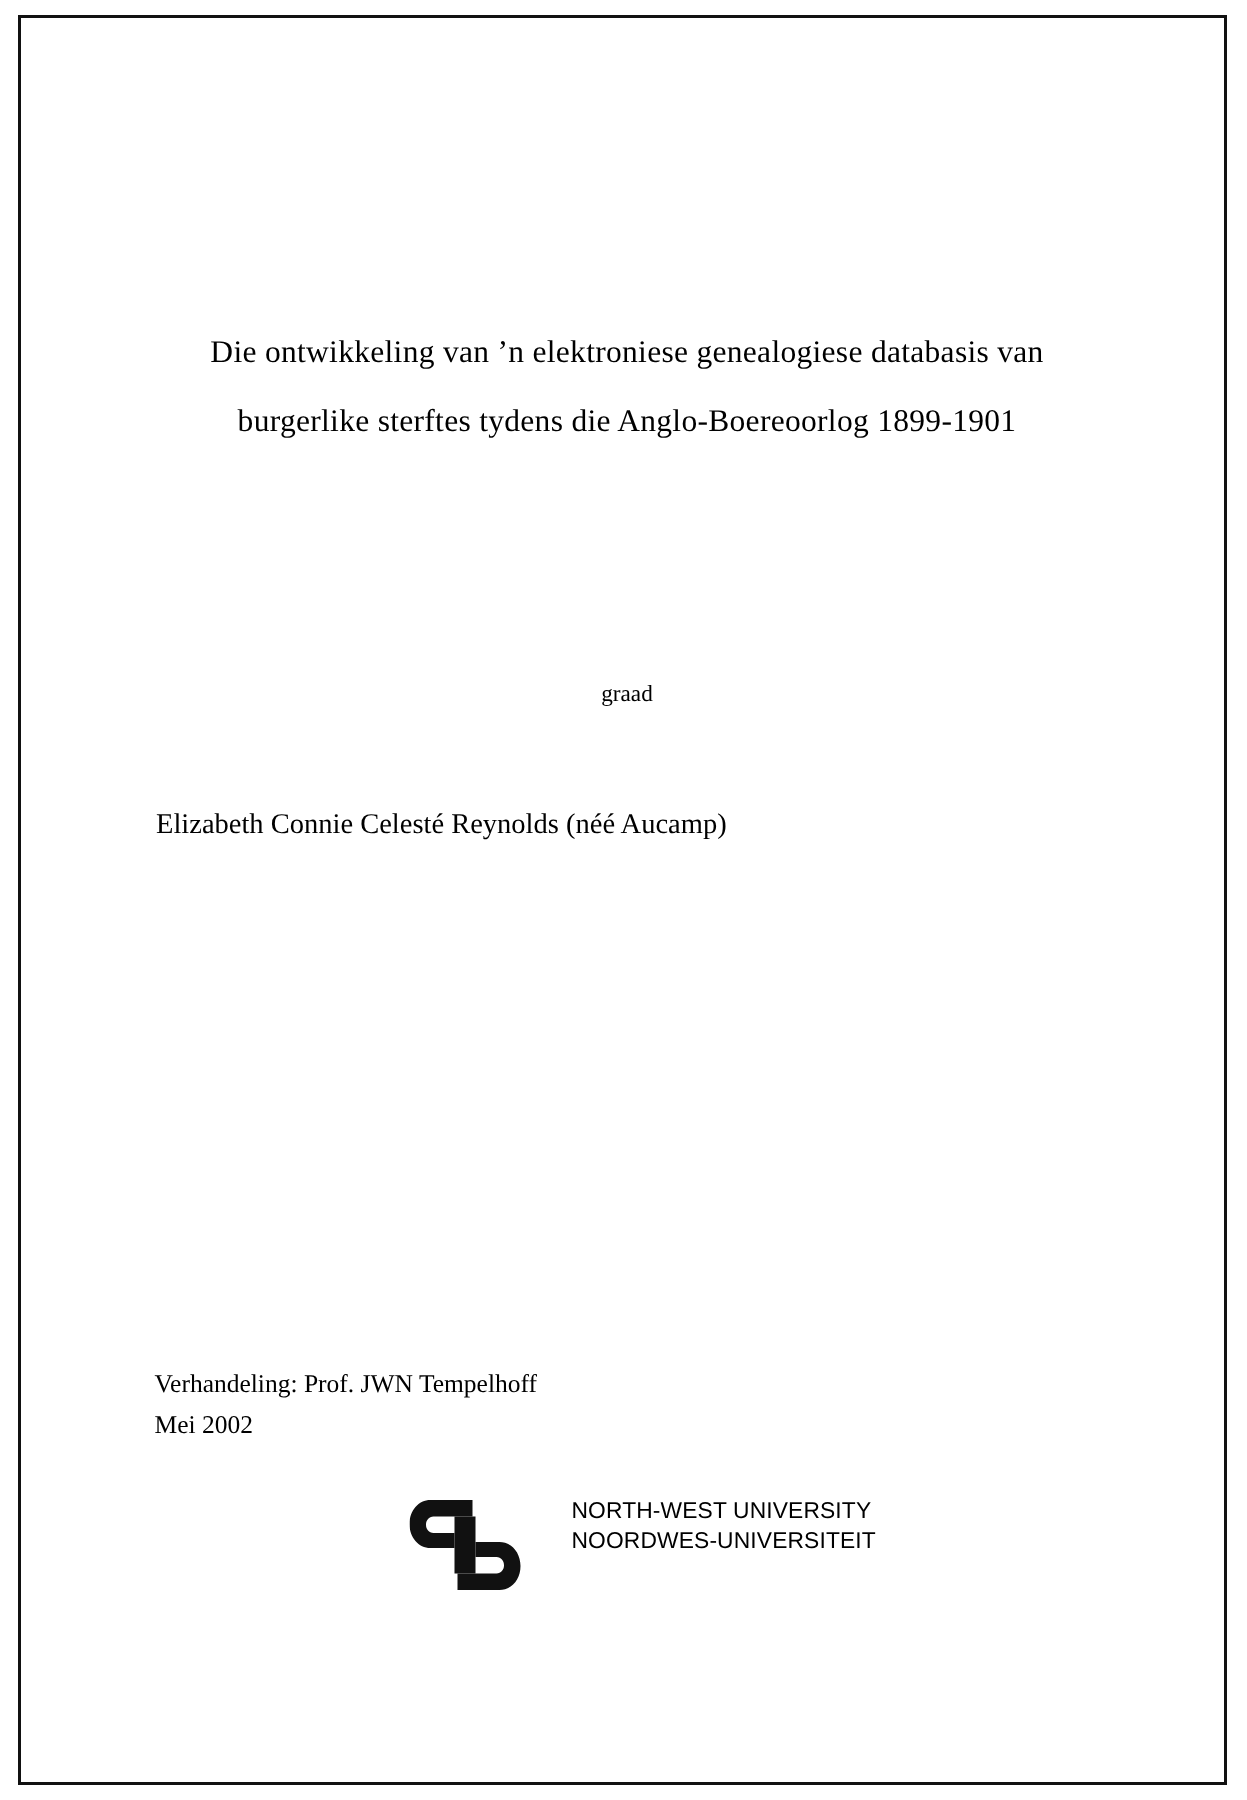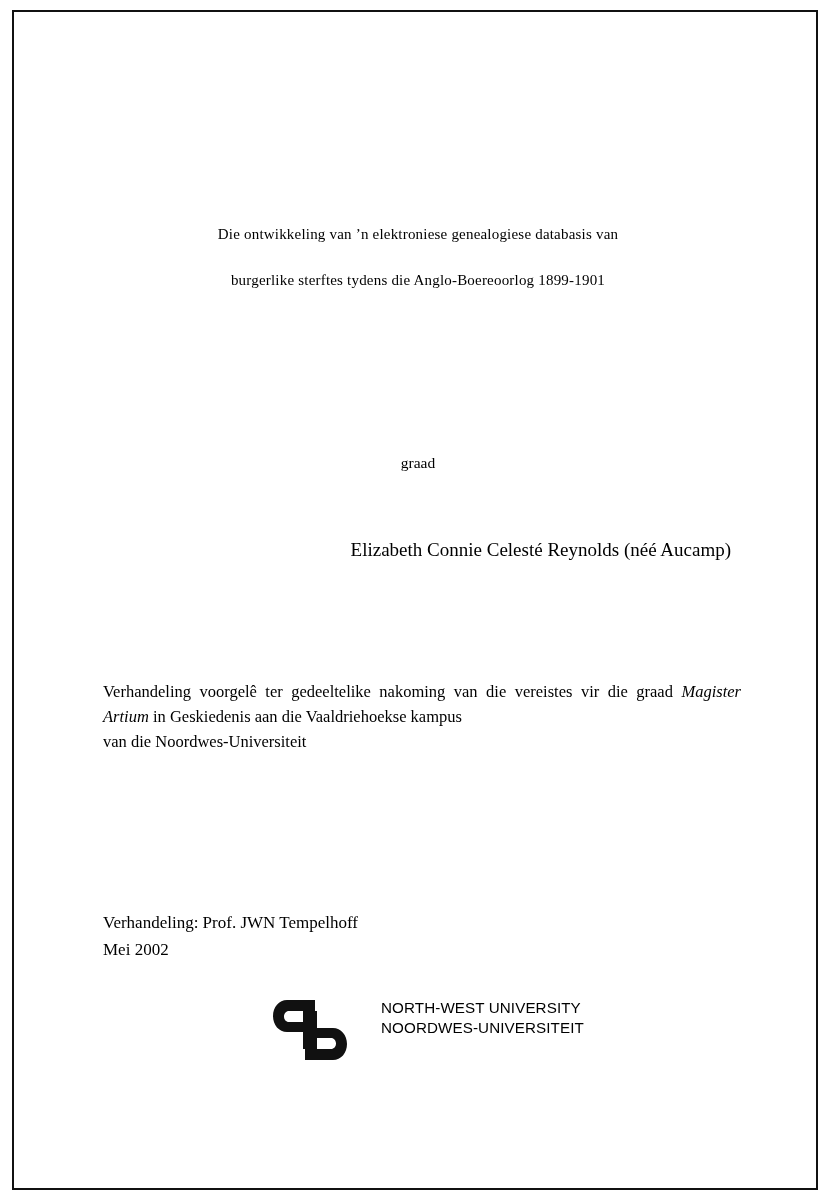--- a/index.html
+++ b/index.html
@@ -41,40 +41,40 @@
   }
 
   .title-block {
     position: absolute;
     left: 70px;
     top: 185px;
     width: 640px;
     text-align: center;
   }
   .title-line {
-    font-size: 15px;
+    font-size: 21px;
     line-height: 46px;
     letter-spacing: 0.2px;
   }
 
   .deur {
     position: absolute;
     left: 70px;
     top: 428px;
     width: 640px;
     text-align: center;
     font-size: 15.5px;
   }
 
   .author {
     position: absolute;
-    left: 63px;
+    left: 76px;
     top: 513px;
     width: 640px;
-    text-align: right;
+    text-align: left;
     font-size: 19px;
   }
 
   .statement {
     position: absolute;
     left: 75px;
     top: 653px;
     width: 638px;
     font-size: 16.5px;
     line-height: 25px;
@@ -129,24 +129,20 @@
 
     <div class="title-block">
       <div class="title-line">Die ontwikkeling van ’n elektroniese genealogiese databasis van</div>
       <div class="title-line">burgerlike sterftes tydens die Anglo-Boereoorlog 1899-1901</div>
     </div>
 
     <div class="deur">graad</div>
 
     <div class="author">Elizabeth Connie Celesté Reynolds (néé Aucamp)</div>
 
-    <div class="statement">
-      <div class="just"><span>Verhandeling voorgelê ter gedeeltelike nakoming van die vereistes vir die graad </span><span class="ital">Magister Artium</span><span> in Geskiedenis aan die Vaaldriehoekse kampus</span></div>
-      <div>van die Noordwes-Universiteit</div>
-    </div>
 
     <div class="supervisor">
       <div>Verhandeling: Prof. JWN Tempelhoff</div>
       <div>Mei 2002</div>
     </div>
 
     <div class="logo-wrap">
       <svg class="logo-mark" viewBox="0 0 100 68">
         <path d="M42 4 H14 C6 4 0 11 0 20 C0 29 6 36 14 36 H30 V26 H16 C13 26 11 23.5 11 20.5 C11 17.5 13 15 16 15 H42 Z" fill="#111111"></path>
         <path d="M32 64 H60 C68 64 74 57 74 48 C74 39 68 32 60 32 H44 V42 H58 C61 42 63 44.5 63 47.5 C63 50.5 61 53 58 53 H32 Z" fill="#111111"></path>

